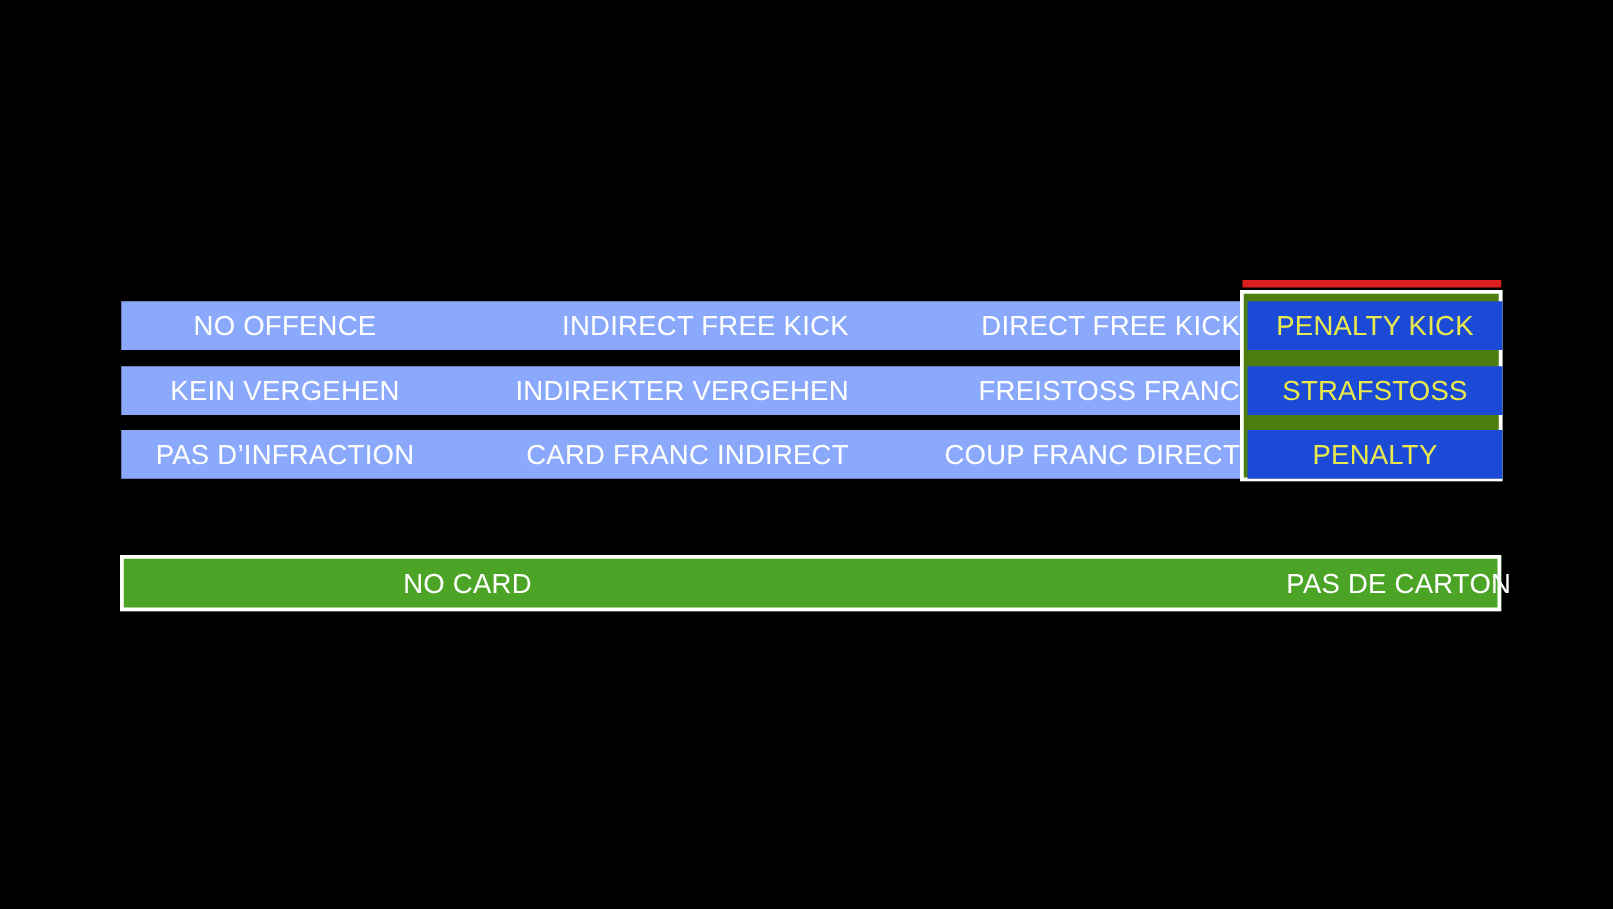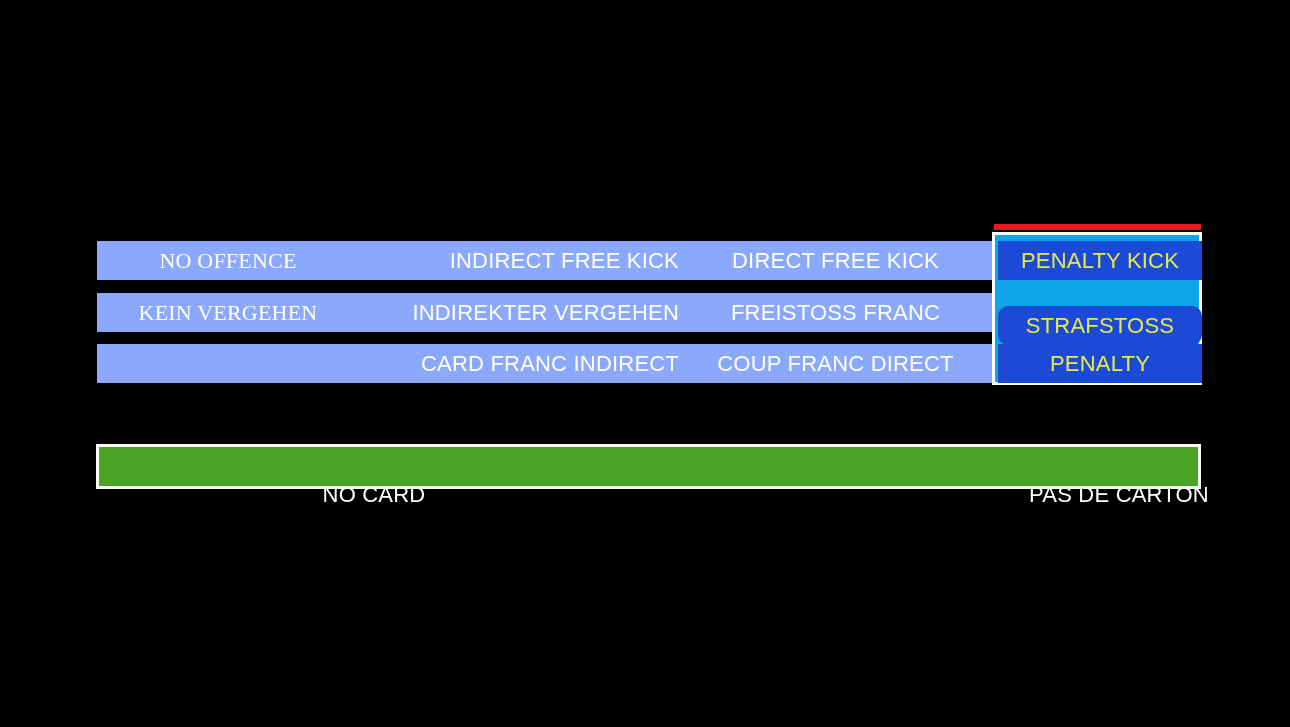--- a/index.html
+++ b/index.html
@@ -46,34 +46,34 @@
     top: 0;
     height: 39px;
     line-height: 39px;
     text-align: center;
     color: #FFFFFF;
     font-size: 22px;
     font-weight: 400;
     letter-spacing: 0.2px;
     white-space: nowrap;
   }
-  .decision-cell.col-0 { left: 0px;   width: 262px; font-family: Liberation Serif, serif; }
+  .decision-cell.col-0 { left: 0px;   width: 262px; }
   .decision-cell.col-1 { left: 262px; width: 320px; text-align: right; }
-  .decision-cell.col-2 { left: 582px; width: 313px; }
+  .decision-cell.col-2 { left: 582px; width: 313px; text-align: right; }
 
   
   #penalty-highlight {
     position: absolute;
     left: 895px;           
     top: 0px;
     width: 210px;
     height: 153px;
     box-sizing: border-box;
     border: 3px solid #FFFFFF;
-    background: #0ea5e9;
+    background: #4d7c0f;
   }
 
   #penalty-redbar {
     position: absolute;
     left: 897px;           
     top: -8px;
     width: 207px;
     height: 6px;
     background: #DE1F20;
   }
@@ -86,21 +86,21 @@
     line-height: 39px;
     text-align: center;
     background: #1B4BD6;
     color: #E9E84C;
     font-size: 22px;
     font-weight: 400;
     letter-spacing: 0.2px;
     white-space: nowrap;
   }
   .penalty-cell.row-0 { top: 6px; }
-  .penalty-cell.row-1 { top: 71px; border-radius: 10px; }
+  .penalty-cell.row-1 { top: 58px; }
   .penalty-cell.row-2 { top: 109px; }
 
   
   #card-bar {
     position: absolute;
     left: 96px;
     top: 444px;
     width: 1105px;
     height: 45px;
     box-sizing: border-box;
@@ -112,21 +112,20 @@
     position: absolute;
     top: 0;
     height: 39px;
     line-height: 39px;
     text-align: center;
     color: #FFFFFF;
     font-size: 22px;
     font-weight: 400;
     letter-spacing: 0.2px;
     white-space: nowrap;
-    margin-top: 28px;
   }
   .card-cell.col-0 { left: 0px;   width: 550px; }
   .card-cell.col-1 { left: 400px; width: 550px; }
   .card-cell.col-2 { left: 745px; width: 550px; }
 </style>
 </head>
 <body>
 
 <div id="stage">
 
@@ -138,20 +137,21 @@
       <div class="decision-cell col-2">DIRECT FREE KICK</div>
     </div>
 
     <div class="decision-row row-1">
       <div class="decision-cell col-0">KEIN VERGEHEN</div>
       <div class="decision-cell col-1">INDIREKTER VERGEHEN</div>
       <div class="decision-cell col-2">FREISTOSS FRANC</div>
     </div>
 
     <div class="decision-row row-2">
+      <div class="decision-cell col-0">PAS D’INFRACTION</div>
       <div class="decision-cell col-1">CARD FRANC INDIRECT</div>
       <div class="decision-cell col-2">COUP FRANC DIRECT</div>
     </div>
 
     <div id="penalty-redbar"></div>
 
     <div id="penalty-highlight">
       <div class="penalty-cell row-0">PENALTY KICK</div>
       <div class="penalty-cell row-1">STRAFSTOSS</div>
       <div class="penalty-cell row-2">PENALTY</div>

